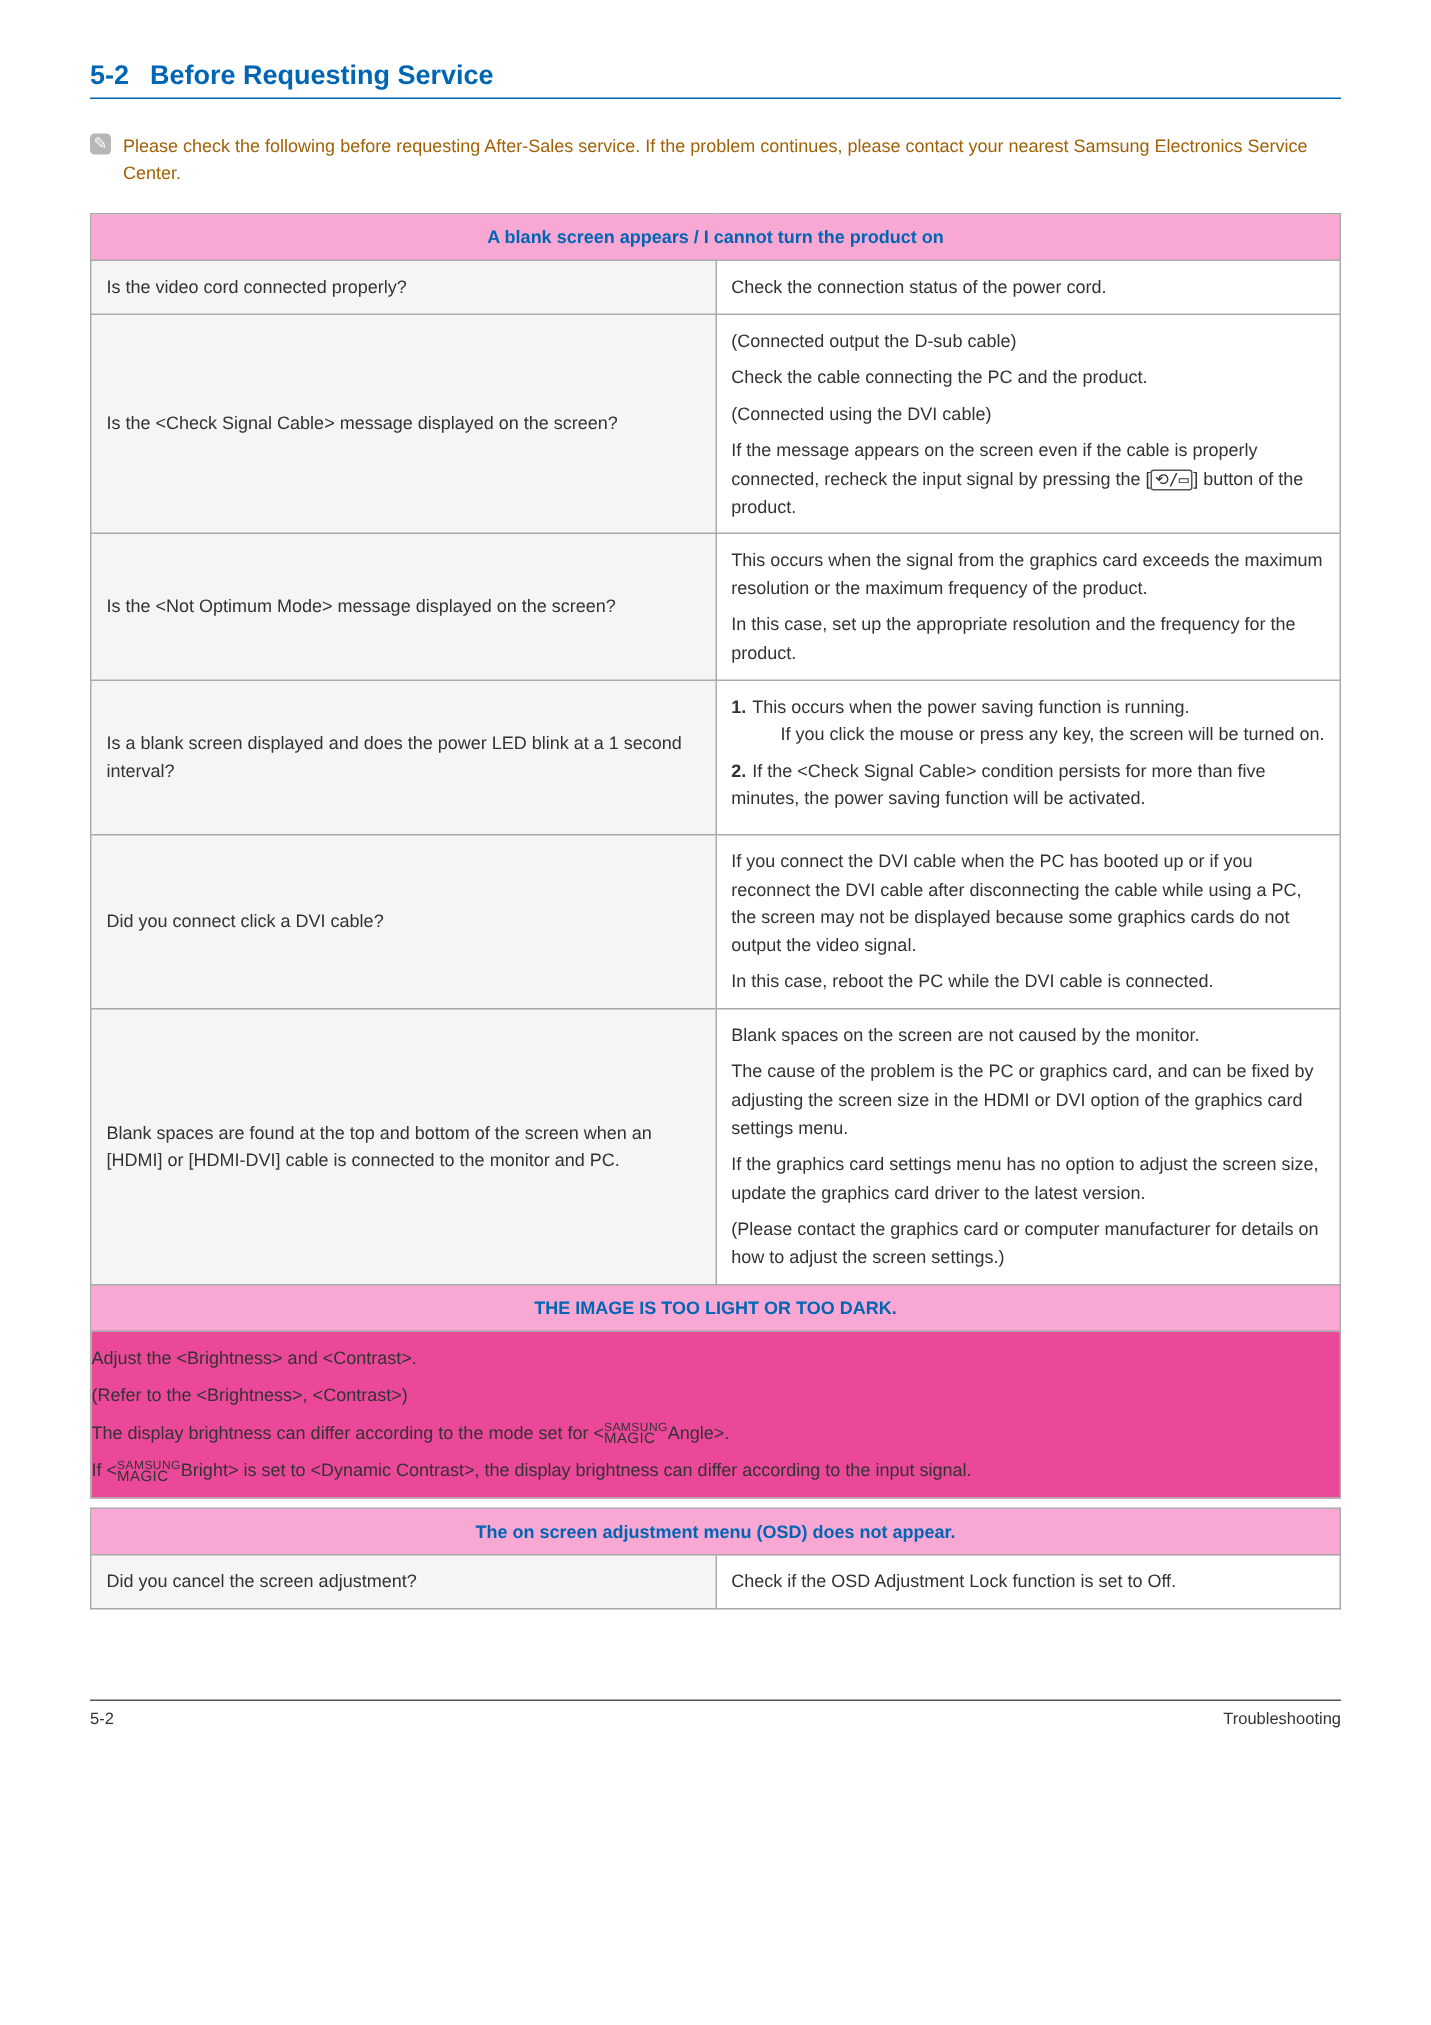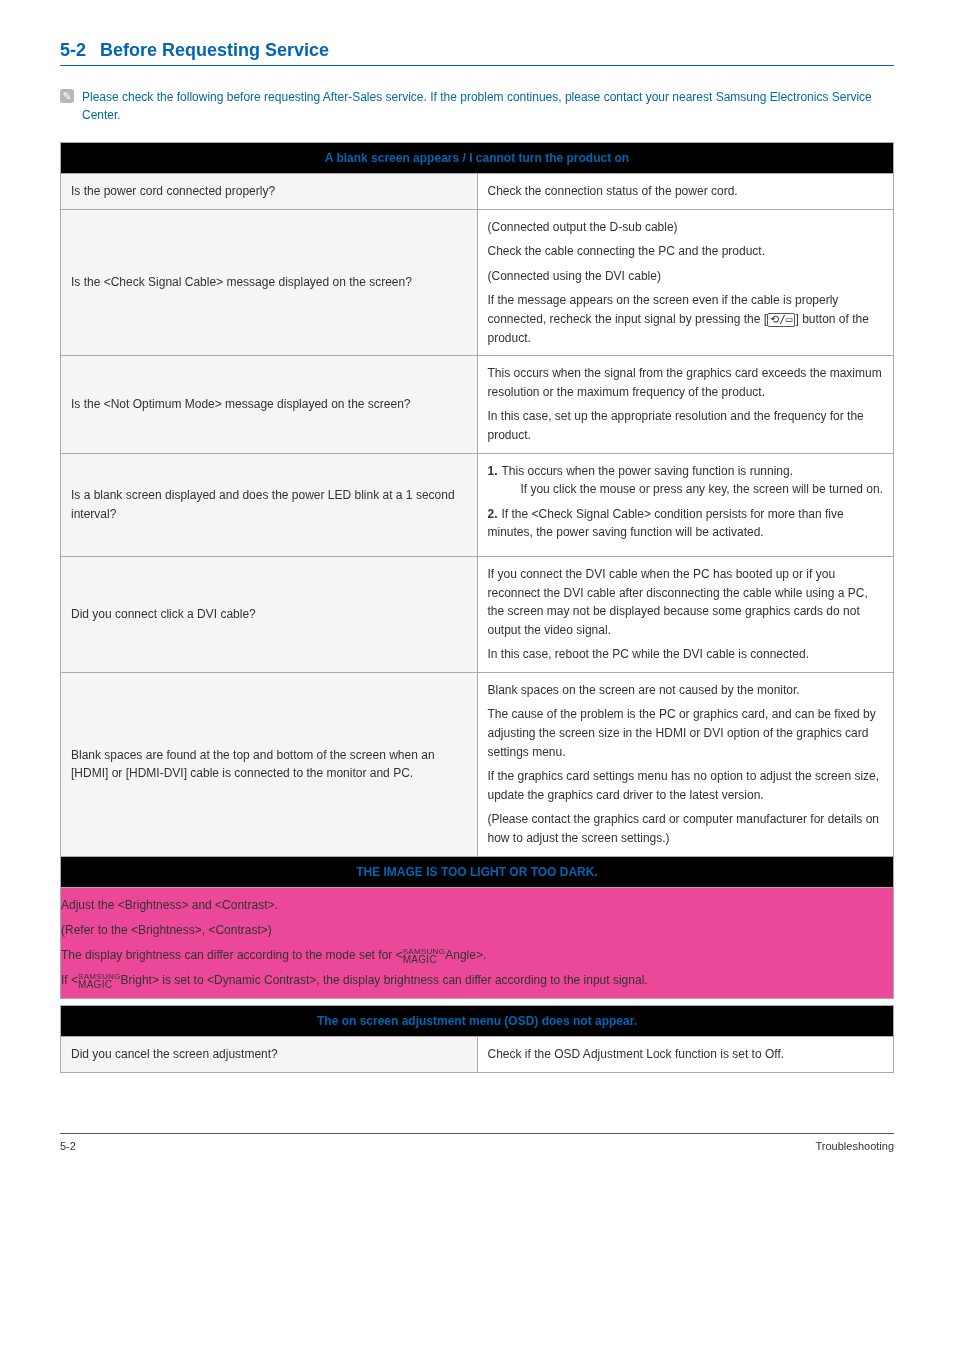--- a/index.html
+++ b/index.html
@@ -21,29 +21,29 @@
   .heading .num { margin-right: 14px; }
   .rule { border: none; border-top: 1px solid #0066b3; margin-bottom: 22px; }
   .note-row { display: flex; align-items: flex-start; margin-bottom: 18px; }
   .note-icon {
     flex: 0 0 auto;
     width: 14px; height: 14px; border-radius: 3px;
     background: #b7b7b7; color: #fff;
     font-size: 11px; line-height: 14px; text-align: center;
     margin-right: 8px; margin-top: 1px;
   }
-  .note-text { color: #0369a1; line-height: 1.5; }
+  .note-text { color: #a16207; line-height: 1.5; }
   table {
     width: 100%;
     border-collapse: collapse;
     border: 1.5px solid #aaa;
     margin-bottom: 6px;
   }
   th {
-    background: #000000;
+    background: #f9a8d4;
     color: #0066b3;
     font-weight: bold;
     text-align: center;
     padding: 8px 10px;
     border: 1px solid #aaa;
     font-size: 12px;
   }
   td {
     border: 1px solid #aaa;
     padding: 8px 10px;
@@ -108,21 +108,21 @@
   <div class="note-text">Please check the following before requesting After-Sales service. If the problem continues, please contact your nearest Samsung Electronics Service Center.</div>
 </div>
 
 <table>
   <tbody>
       <tr>
         <th colspan="2">A blank screen appears / I cannot turn the product on</th>
       </tr>
 
   <tr>
-    <td class="left">Is the power cord connected properly?</td>
+    <td class="left">Is the video cord connected properly?</td>
     <td class="right">Check the connection status of the power cord.</td>
   </tr>
 
   <tr>
     <td class="left">Is the &lt;Check Signal Cable&gt; message displayed on the screen?</td>
     <td class="right">
       <div class="para">(Connected output the D-sub cable)</div>
       <div class="para">Check the cable connecting the PC and the product.</div>
       <div class="para">(Connected using the DVI cable)</div>
       <div>

